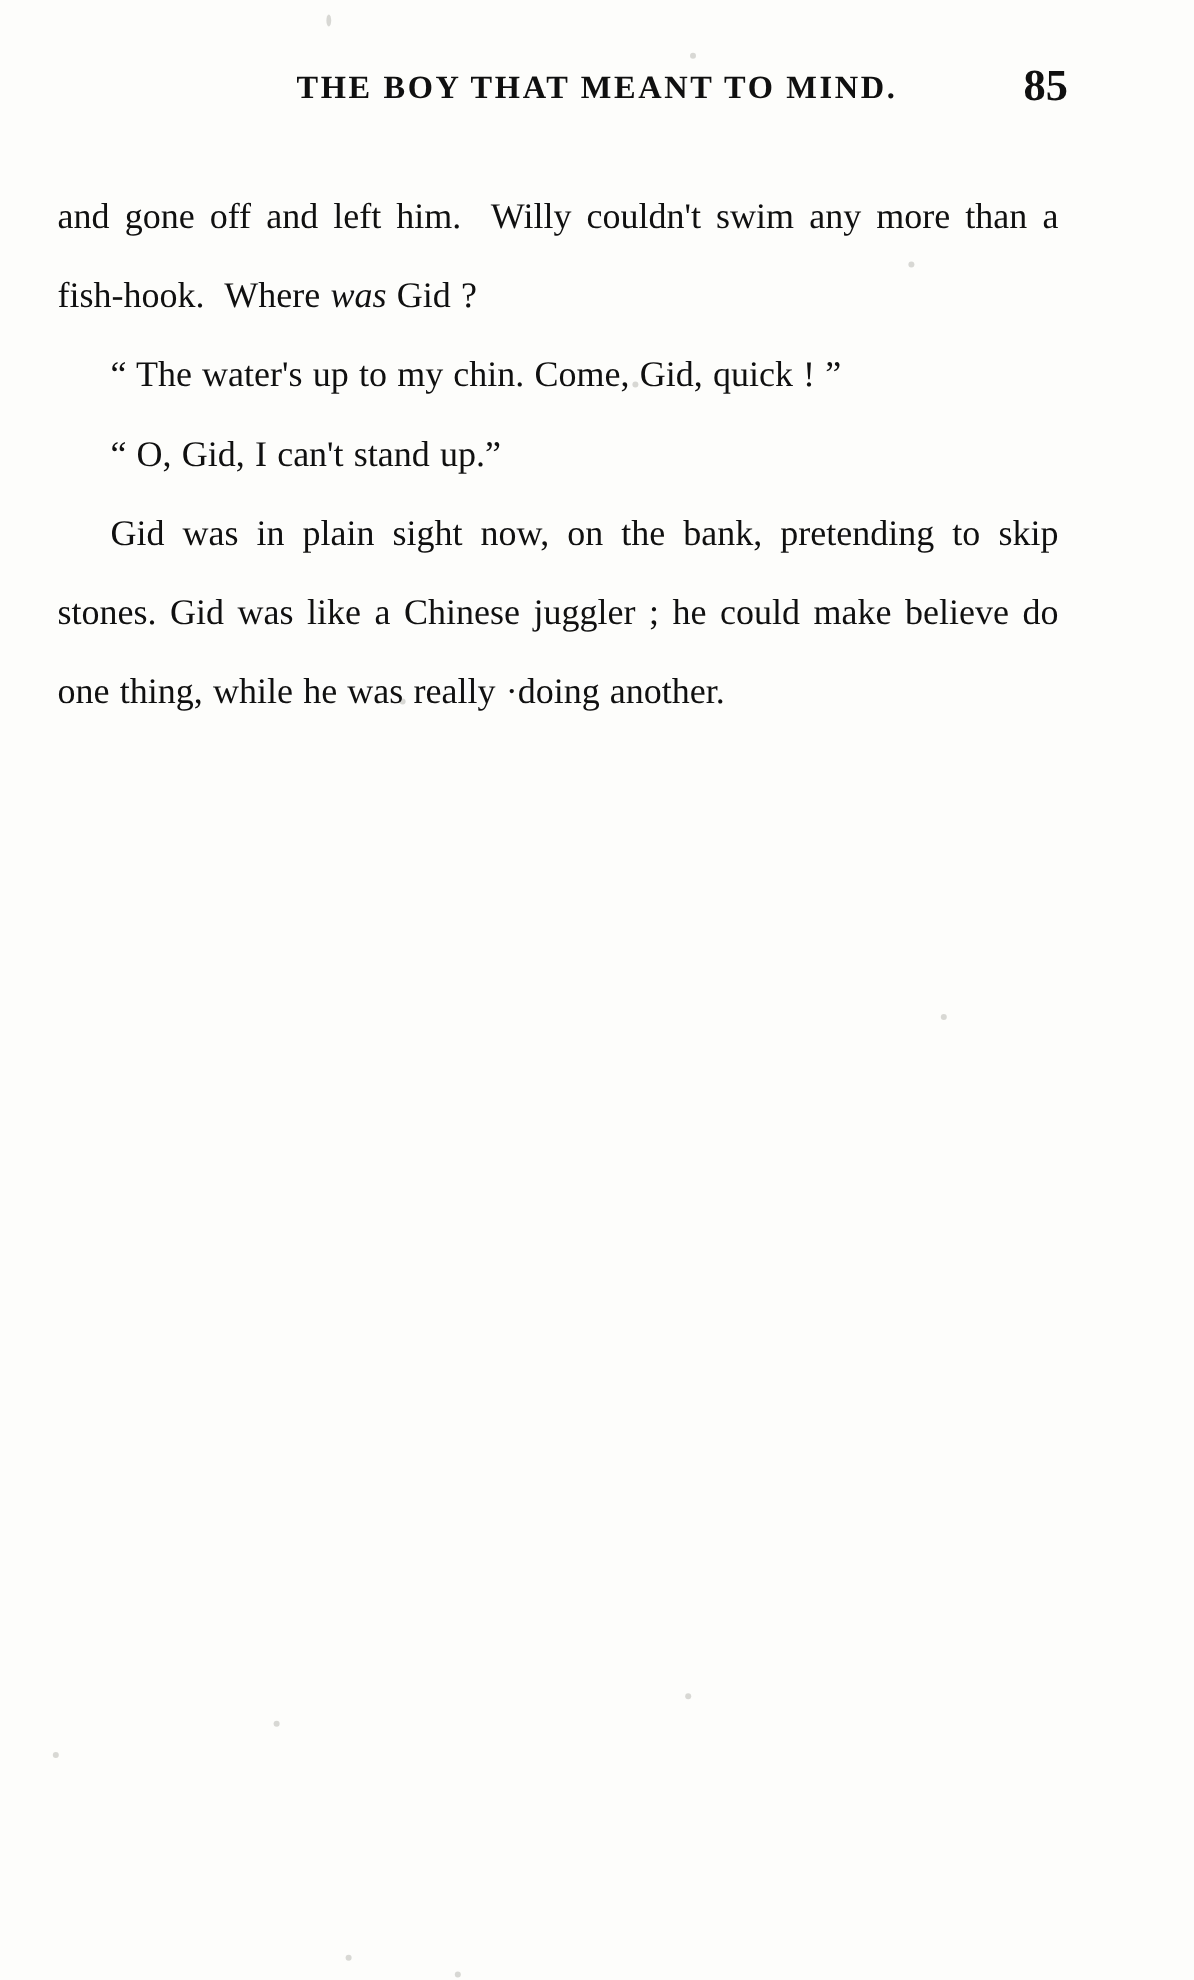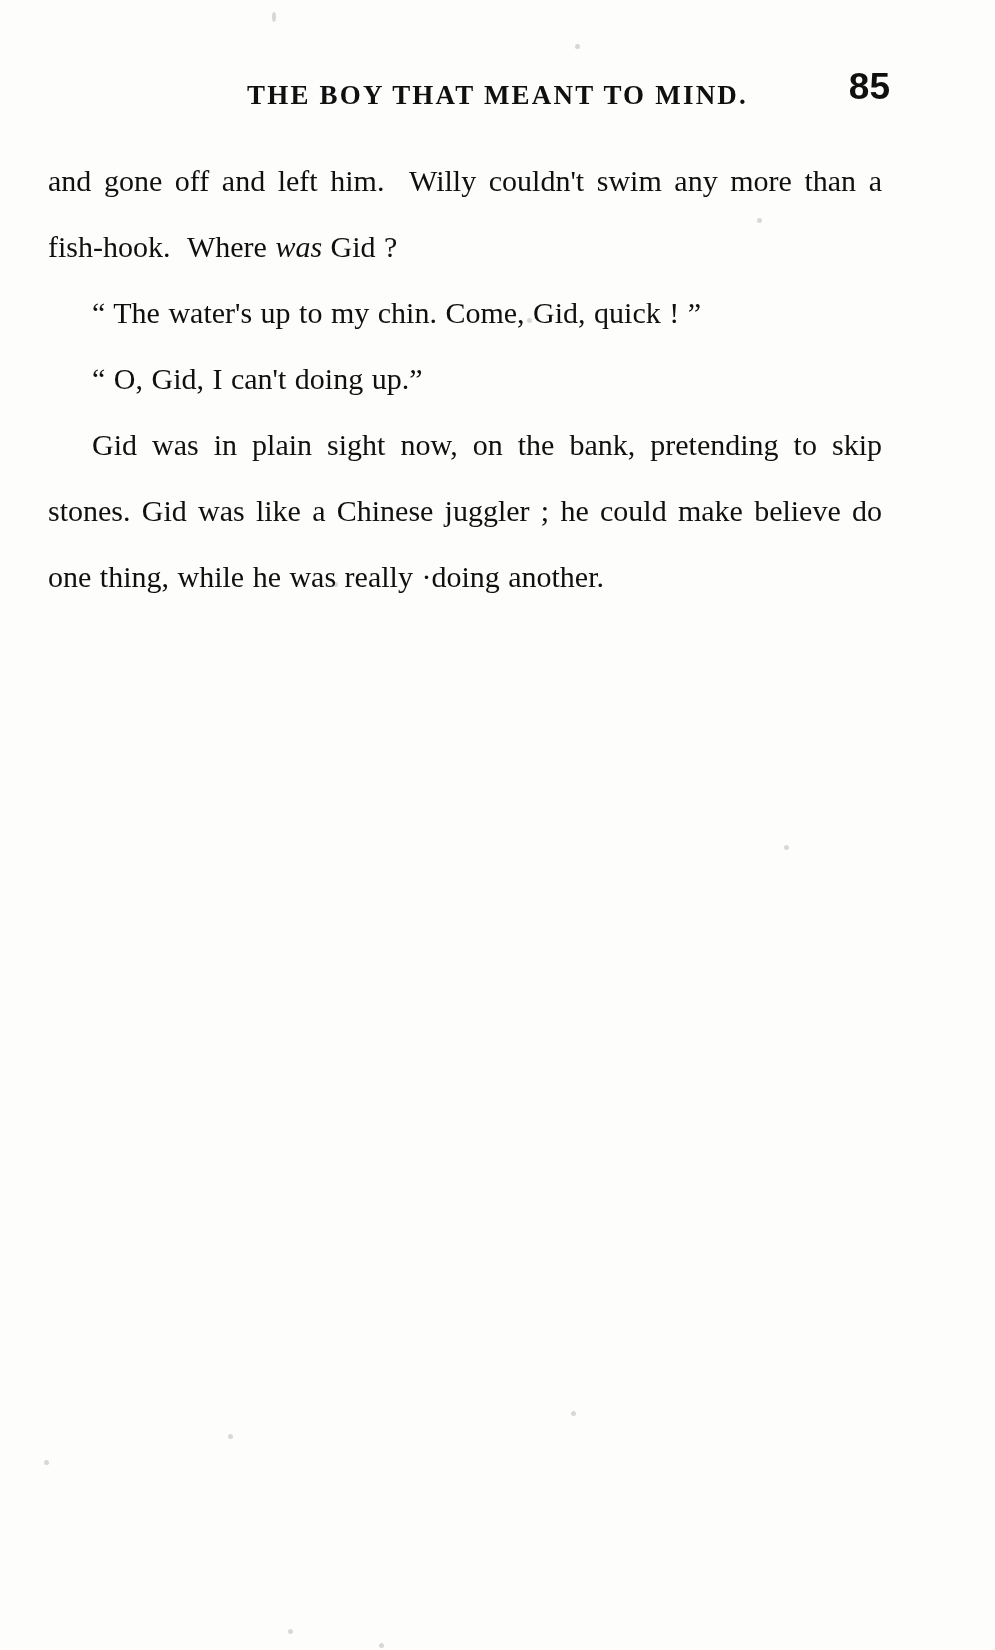--- a/index.html
+++ b/index.html
@@ -29,38 +29,36 @@
   }
   .running-head {
     position: absolute;
     left: 0;
     right: 0;
     top: 58px;
     display: flex;
     align-items: baseline;
     justify-content: center;
     gap: 0;
-    margin-top: 22px;
   }
   .rh-title {
     font-family: "Liberation Serif", serif;
     font-size: 27px;
     letter-spacing: 2.2px;
     font-weight: 700;
     text-transform: uppercase;
     white-space: nowrap;
   }
   .rh-folio {
     position: absolute;
     right: 105px;
     top: 50px;
     font-size: 37px;
     font-weight: 700;
-    font-family: Liberation Sans, sans-serif;
-    margin-top: 16px;
+    font-family: Liberation Serif, serif;
   }
   .body-block {
     position: absolute;
     left: 48px;
     top: 148px;
     width: 834px;
   }
   p.para {
     margin: 0 0 0 0;
     font-size: 30px;
@@ -99,19 +97,19 @@
   </div>
   <div class="rh-folio">85</div>
 
   <div class="body-block">
 
     <p class="para">and gone off and left him.&nbsp; Willy couldn't swim any more than a fish-hook.&nbsp; Where <em>was</em> Gid ?</p>
 
     <p class="para indent">“ The water's up to my chin.  Come, Gid, quick ! ”</p>
 
 
-    <p class="para indent">“ O, Gid, I can't doing up.”</p>
+    <p class="para indent">“ O, Gid, I can't stand up.”</p>
 
     <p class="para indent">Gid was in plain sight now, on the bank, pretending to skip stones.  Gid was like a Chinese juggler ; he could make believe do one thing, while he was really ·doing another.</p>
 
 
   </div>
 </div>
 
 </body></html>

